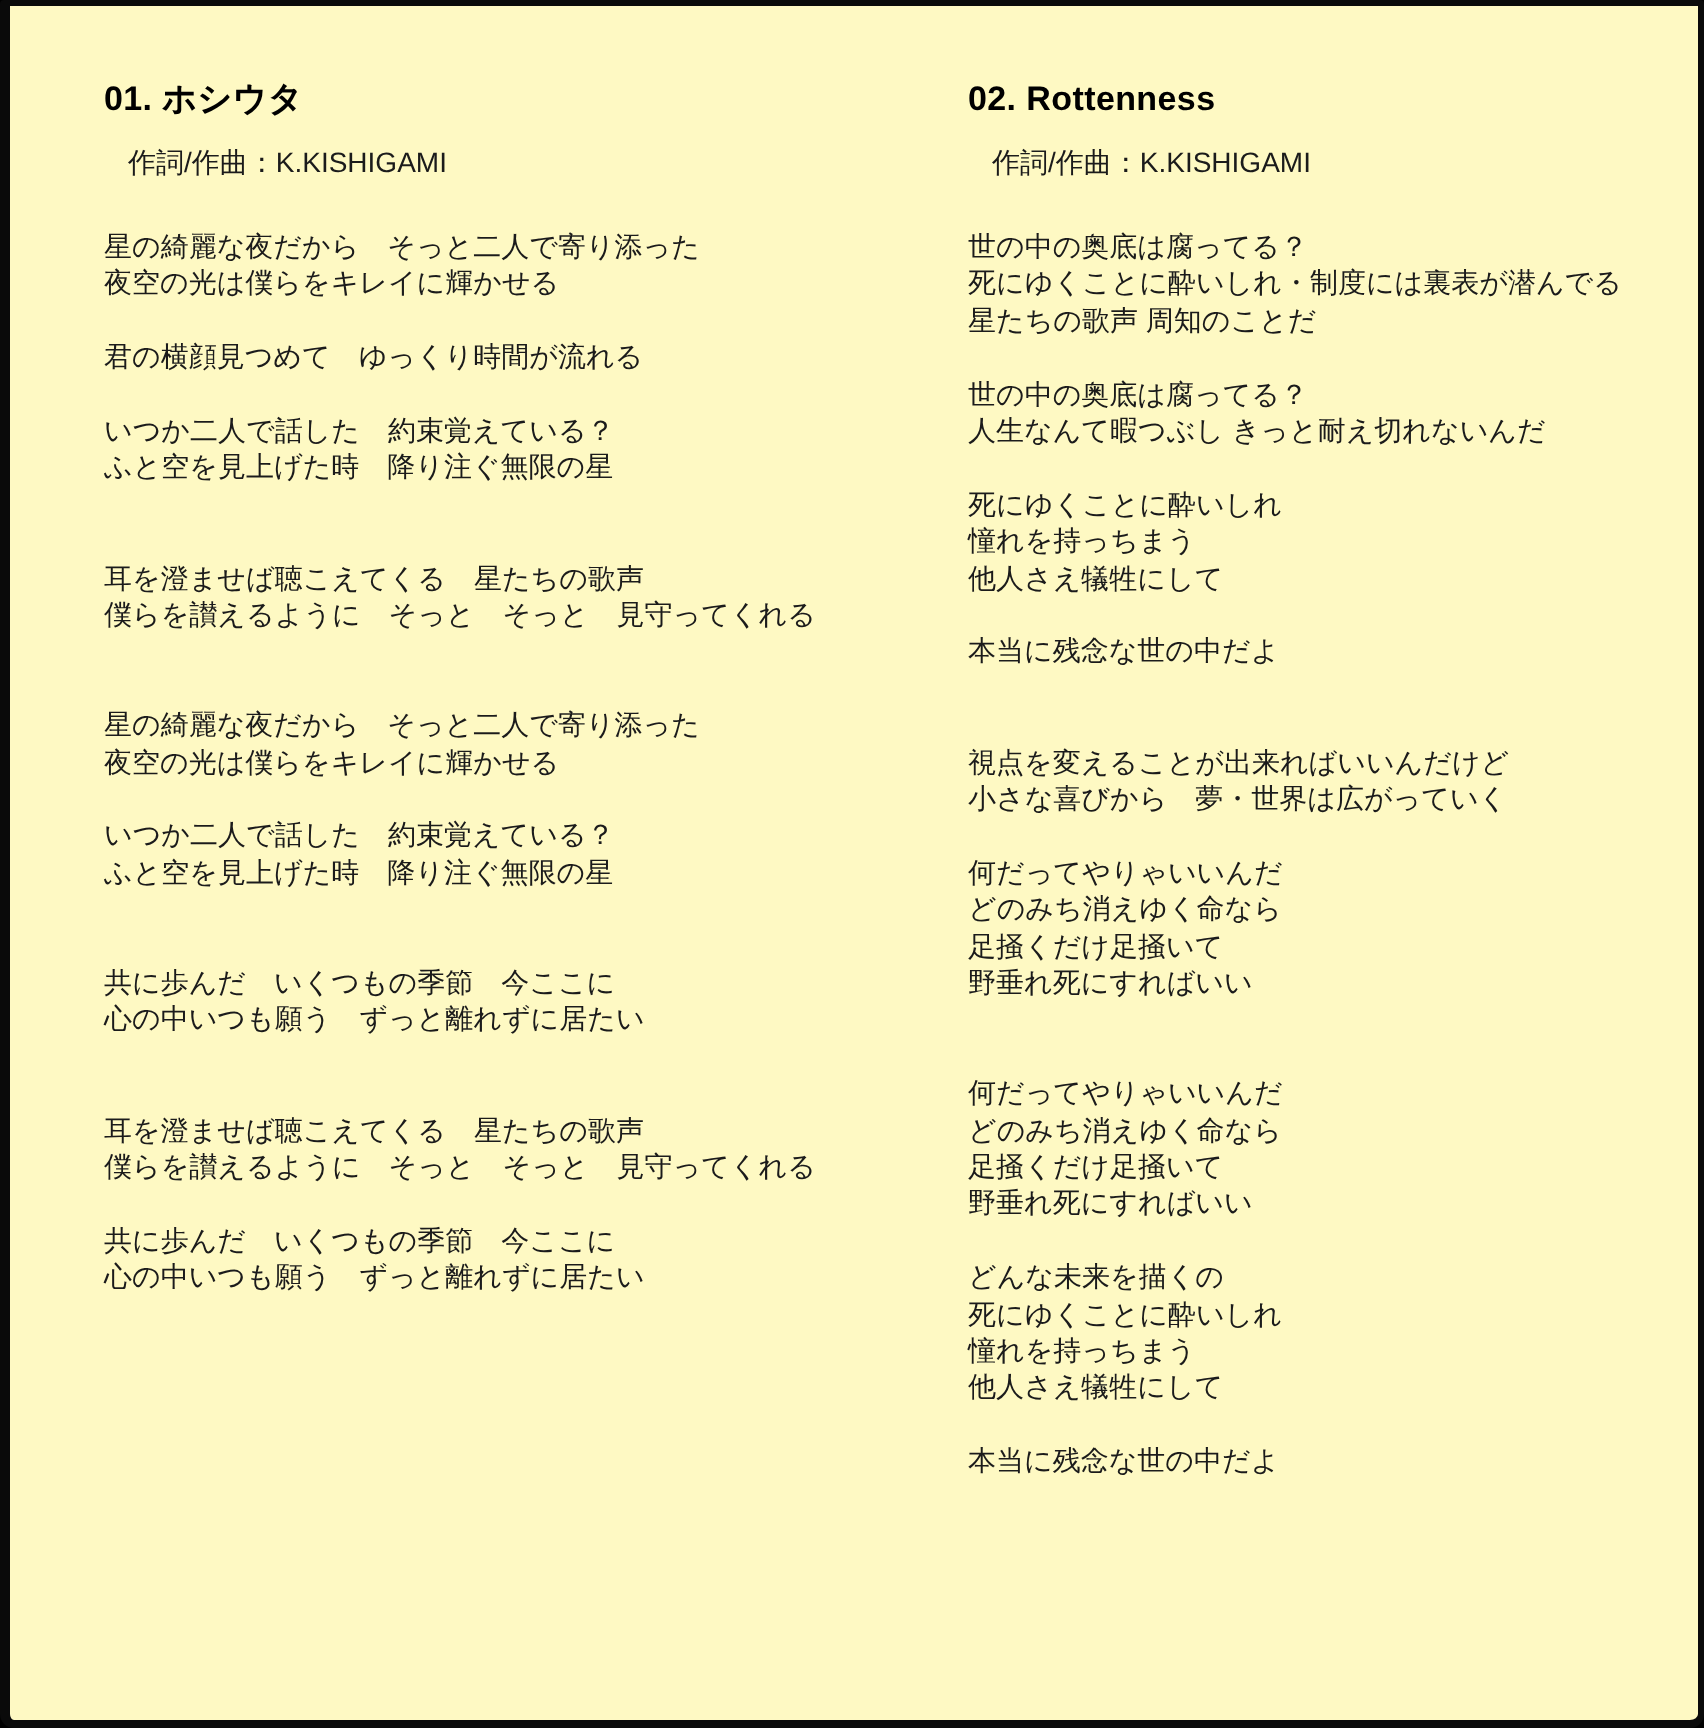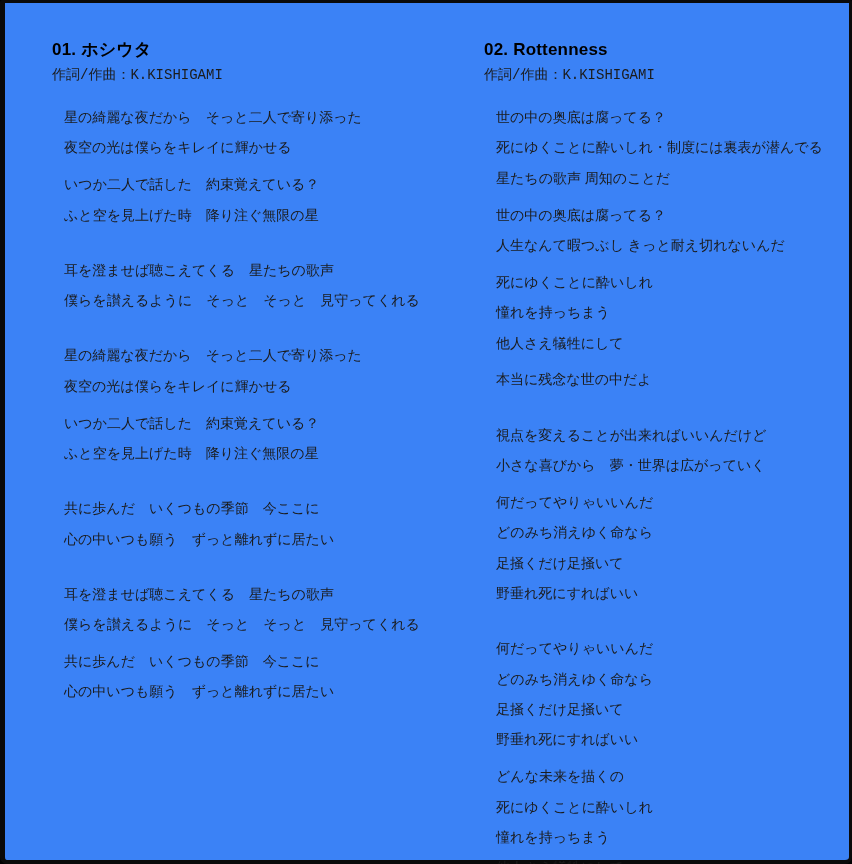--- a/index.html
+++ b/index.html
@@ -11,21 +11,21 @@
     height: 864px;
     background: #000;
     position: relative;
     overflow: hidden;
     font-family: "Liberation Sans", "DejaVu Sans", sans-serif;
   }
   .sheet {
     position: absolute;
     inset: 0;
     box-sizing: border-box;
-    background: #3b82f6;
+    background: #fef9c3;
     border: 3px solid #0a0a0a;
     border-left-width: 5px;
     border-bottom-width: 4px;
     border-radius: 2px 2px 7px 7px;
   }
   .col {
     position: absolute;
     top: 37px;
     width: 390px;
     color: #1b1b1b;
@@ -35,49 +35,49 @@
   .song-title {
     font-size: 17px;
     font-weight: bold;
     color: #000;
     margin: 0 0 6px 0;
     line-height: 20px;
     letter-spacing: 0.2px;
   }
   .song-credit {
     font-size: 14px;
-    margin: 0;
+    margin: 12px;
     line-height: 18px;
-    font-family: Liberation Mono, monospace;
   }
   .stanzas { margin-top: 24px; }
   .stanza { margin-top: 18.4px; }
   .stanza.gap-none  { margin-top: 0; }
   .stanza.gap-large { margin-top: 36.8px; }
   .line {
-    margin: 12px;
+    margin: 0;
     font-size: 14px;
     line-height: 18.4px;
     white-space: pre;
   }
 </style>
 </head>
 <body>
 
 <div class="sheet">
 
   <section class="col col-left">
     <h1 class="song-title">01. ホシウタ</h1>
     <p class="song-credit">作詞/作曲：K.KISHIGAMI</p>
     <div class="stanzas">
         <div class="stanza gap-none">
           <p class="line">星の綺麗な夜だから　そっと二人で寄り添った</p>
           <p class="line">夜空の光は僕らをキレイに輝かせる</p>
         </div>
         <div class="stanza">
+          <p class="line">君の横顔見つめて　ゆっくり時間が流れる</p>
         </div>
         <div class="stanza">
           <p class="line">いつか二人で話した　約束覚えている？</p>
           <p class="line">ふと空を見上げた時　降り注ぐ無限の星</p>
         </div>
         <div class="stanza gap-large">
           <p class="line">耳を澄ませば聴こえてくる　星たちの歌声</p>
           <p class="line">僕らを讃えるように　そっと　そっと　見守ってくれる</p>
         </div>
         <div class="stanza gap-large">

